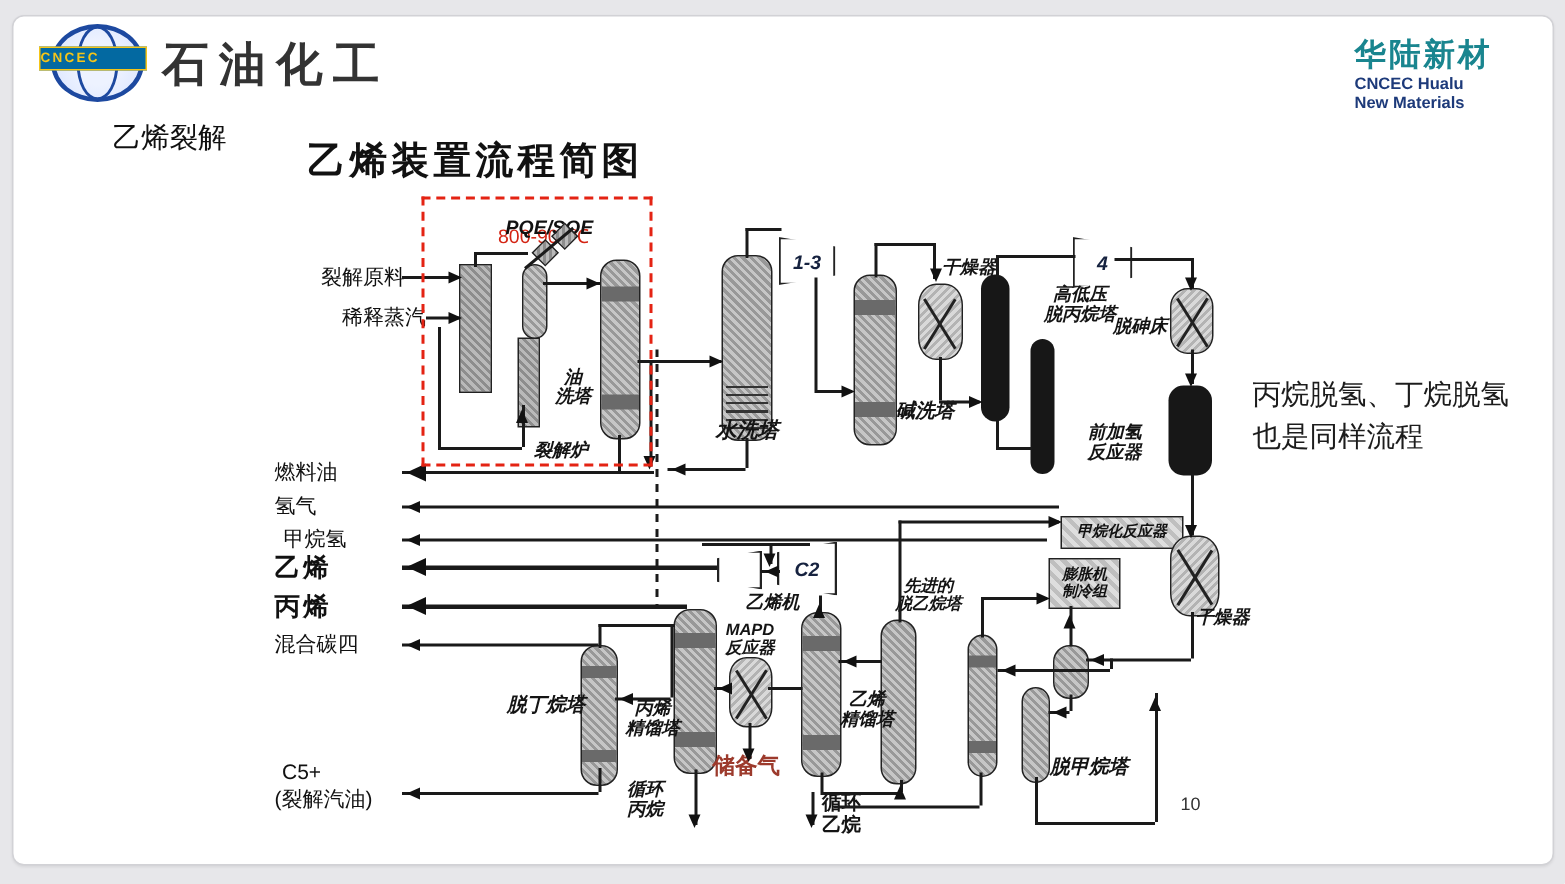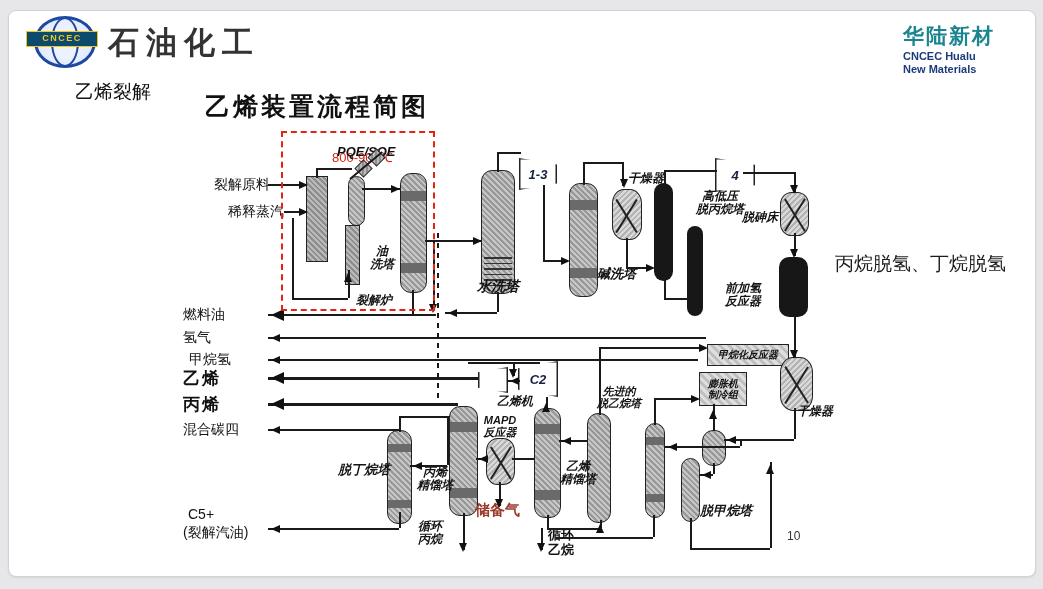--- a/index.html
+++ b/index.html
@@ -4,22 +4,22 @@
 <style>
   html,body{margin:0;padding:0;background:#dfdfe2;font-family:"Liberation Sans",sans-serif;}
   .stage{position:relative;width:1043px;height:589px;background:#e7e7ea;overflow:hidden;}
   .slide-bg{position:absolute;left:8px;top:10px;width:1026px;height:565px;background:#ffffff;
     border:1px solid #d2d2d6;border-radius:8px;box-shadow:0 1px 2px rgba(0,0,0,.08);}
   
   .cncec-logo{position:absolute;left:30px;top:14px;width:66px;height:52px;}
   .globe{position:absolute;left:4px;top:2px;width:56px;height:46px;border:3px solid #1d49a0;border-radius:50%;
     background:radial-gradient(circle at 50% 50%, #edf2ff 0 40%, #d9e4ff 100%);}
   .globe .mer{position:absolute;left:14px;top:-2px;width:24px;height:46px;border:2px solid #1d49a0;border-radius:50%;}
-  .cncec-band{position:absolute;left:-4px;top:17px;width:70px;height:14px;background:#0c4a6e;border:1.5px solid #f5c518;
-    color:#f5c518;font-size:9px;font-weight:bold;letter-spacing:1.5px;text-align:center;line-height:13px;z-index:2;}
+  .cncec-band{position:absolute;left:-4px;top:17px;width:70px;height:14px;background:#0369a1;border:1.5px solid #f5c518;
+    color:#f5c518;font-size:9px;font-weight:bold;letter-spacing:1.5px;text-align:left;line-height:13px;z-index:2;}
   .brand{position:absolute;left:108px;top:22px;font-family:"Liberation Serif",serif;font-weight:bold;
     font-size:31px;color:#333;letter-spacing:7px;}
   .hualu{position:absolute;left:903px;top:22px;display:flex;gap:8px;}
   .hualu-mark{width:44px;text-align:center;}
   .hualu-sq{position:relative;width:34px;height:36px;margin:0 auto;border:5px solid #2a5caa;border-radius:6px;
     border-right-color:transparent;}
   .hualu-sq::after{content:'';position:absolute;left:8px;top:7px;width:13px;height:13px;border-radius:50%;background:#2ca02c;}
   .hualu-word{display:block;font-size:8px;font-weight:bold;color:#1d3a7a;letter-spacing:1px;margin-top:2px;}
   .hl-cn{font-size:21px;font-weight:bold;color:#19858f;letter-spacing:2px;}
   .hl-en{font-size:11px;font-weight:bold;color:#1d3a7a;line-height:1.15;}
@@ -86,20 +86,21 @@
       <div class="hl-cn">华陆新材</div>
       <div class="hl-en">CNCEC Hualu</div>
       <div class="hl-en">New Materials</div>
     </div>
   </div>
 
   <div class="slide-title">乙烯裂解</div>
   <div class="diagram-title">乙烯装置流程简图</div>
   <div class="side-note">
     <div>丙烷脱氢、丁烷脱氢</div>
+    <div>也是同样流程</div>
   </div>
   <div class="page-num">10</div>
 
   <div class="redbox"></div>
   <div class="temp">800-900℃</div>
   <div class="pqe">PQE/SQE</div>
   <div class="lb" style="left:356px;top:294px;z-index:4">裂解炉</div>
 
   <div class="pl" style="left:214px;top:176px">裂解原料</div>
   <div class="pl" style="left:228px;top:203px">稀释蒸汽</div>

